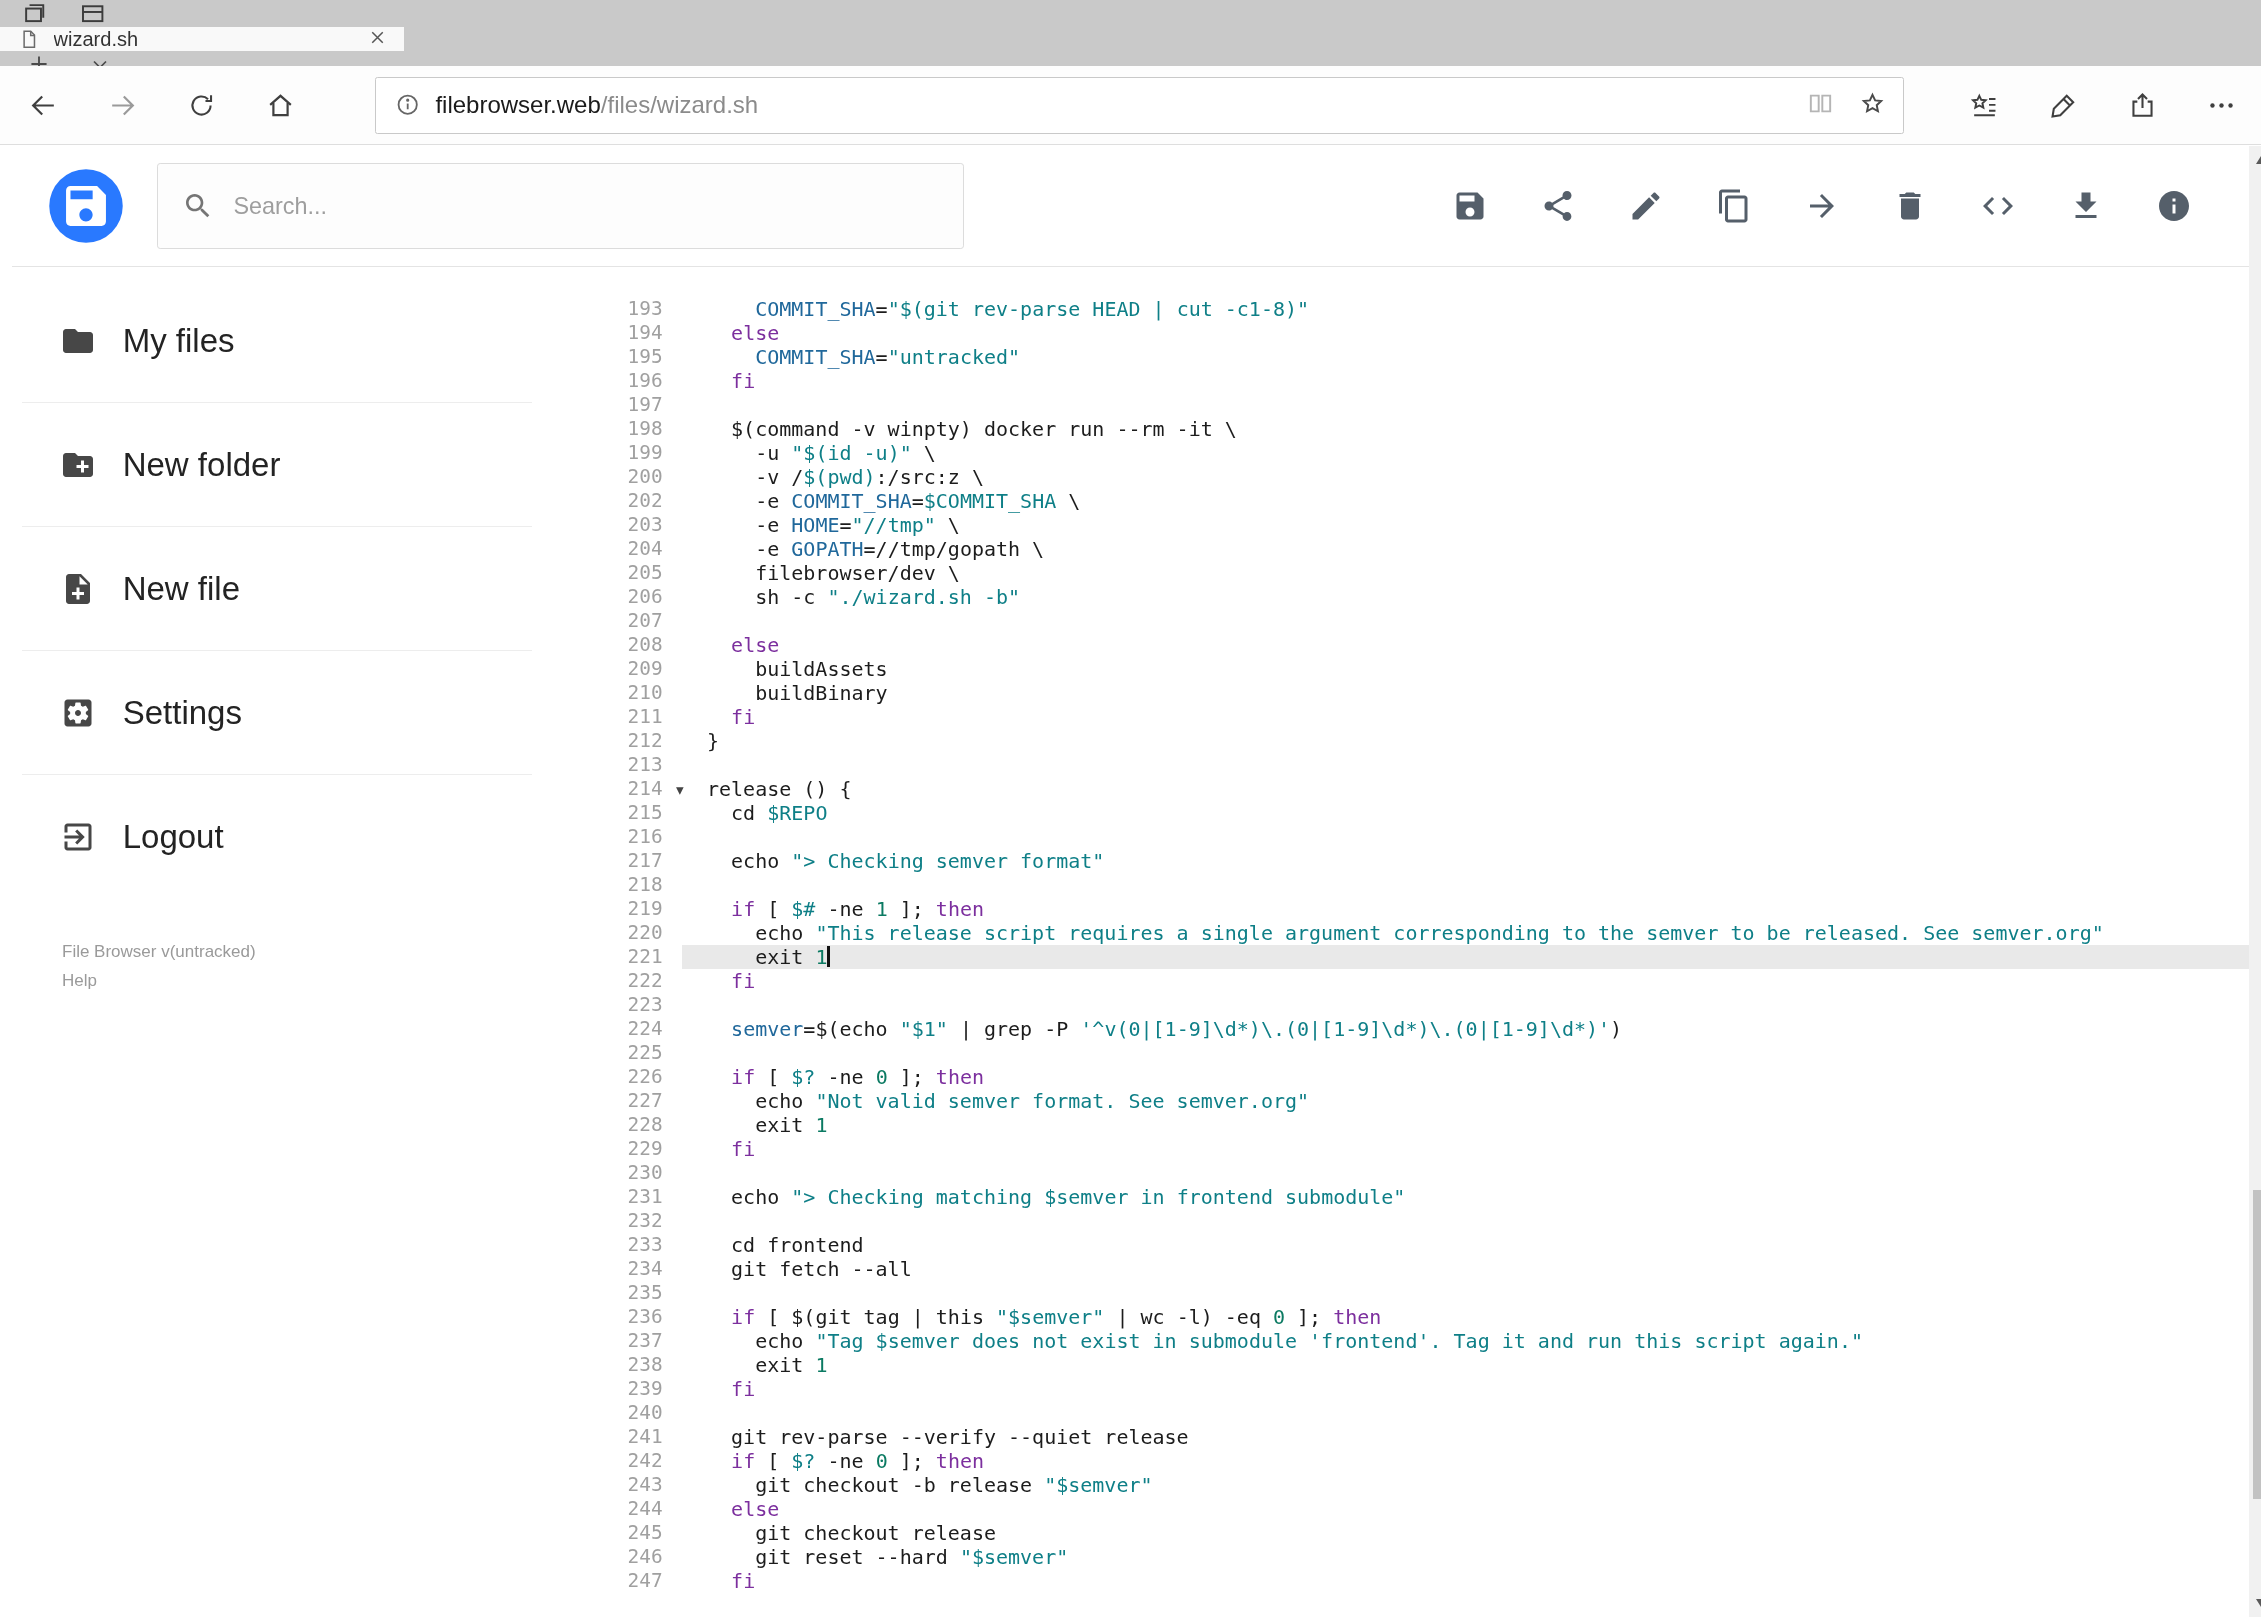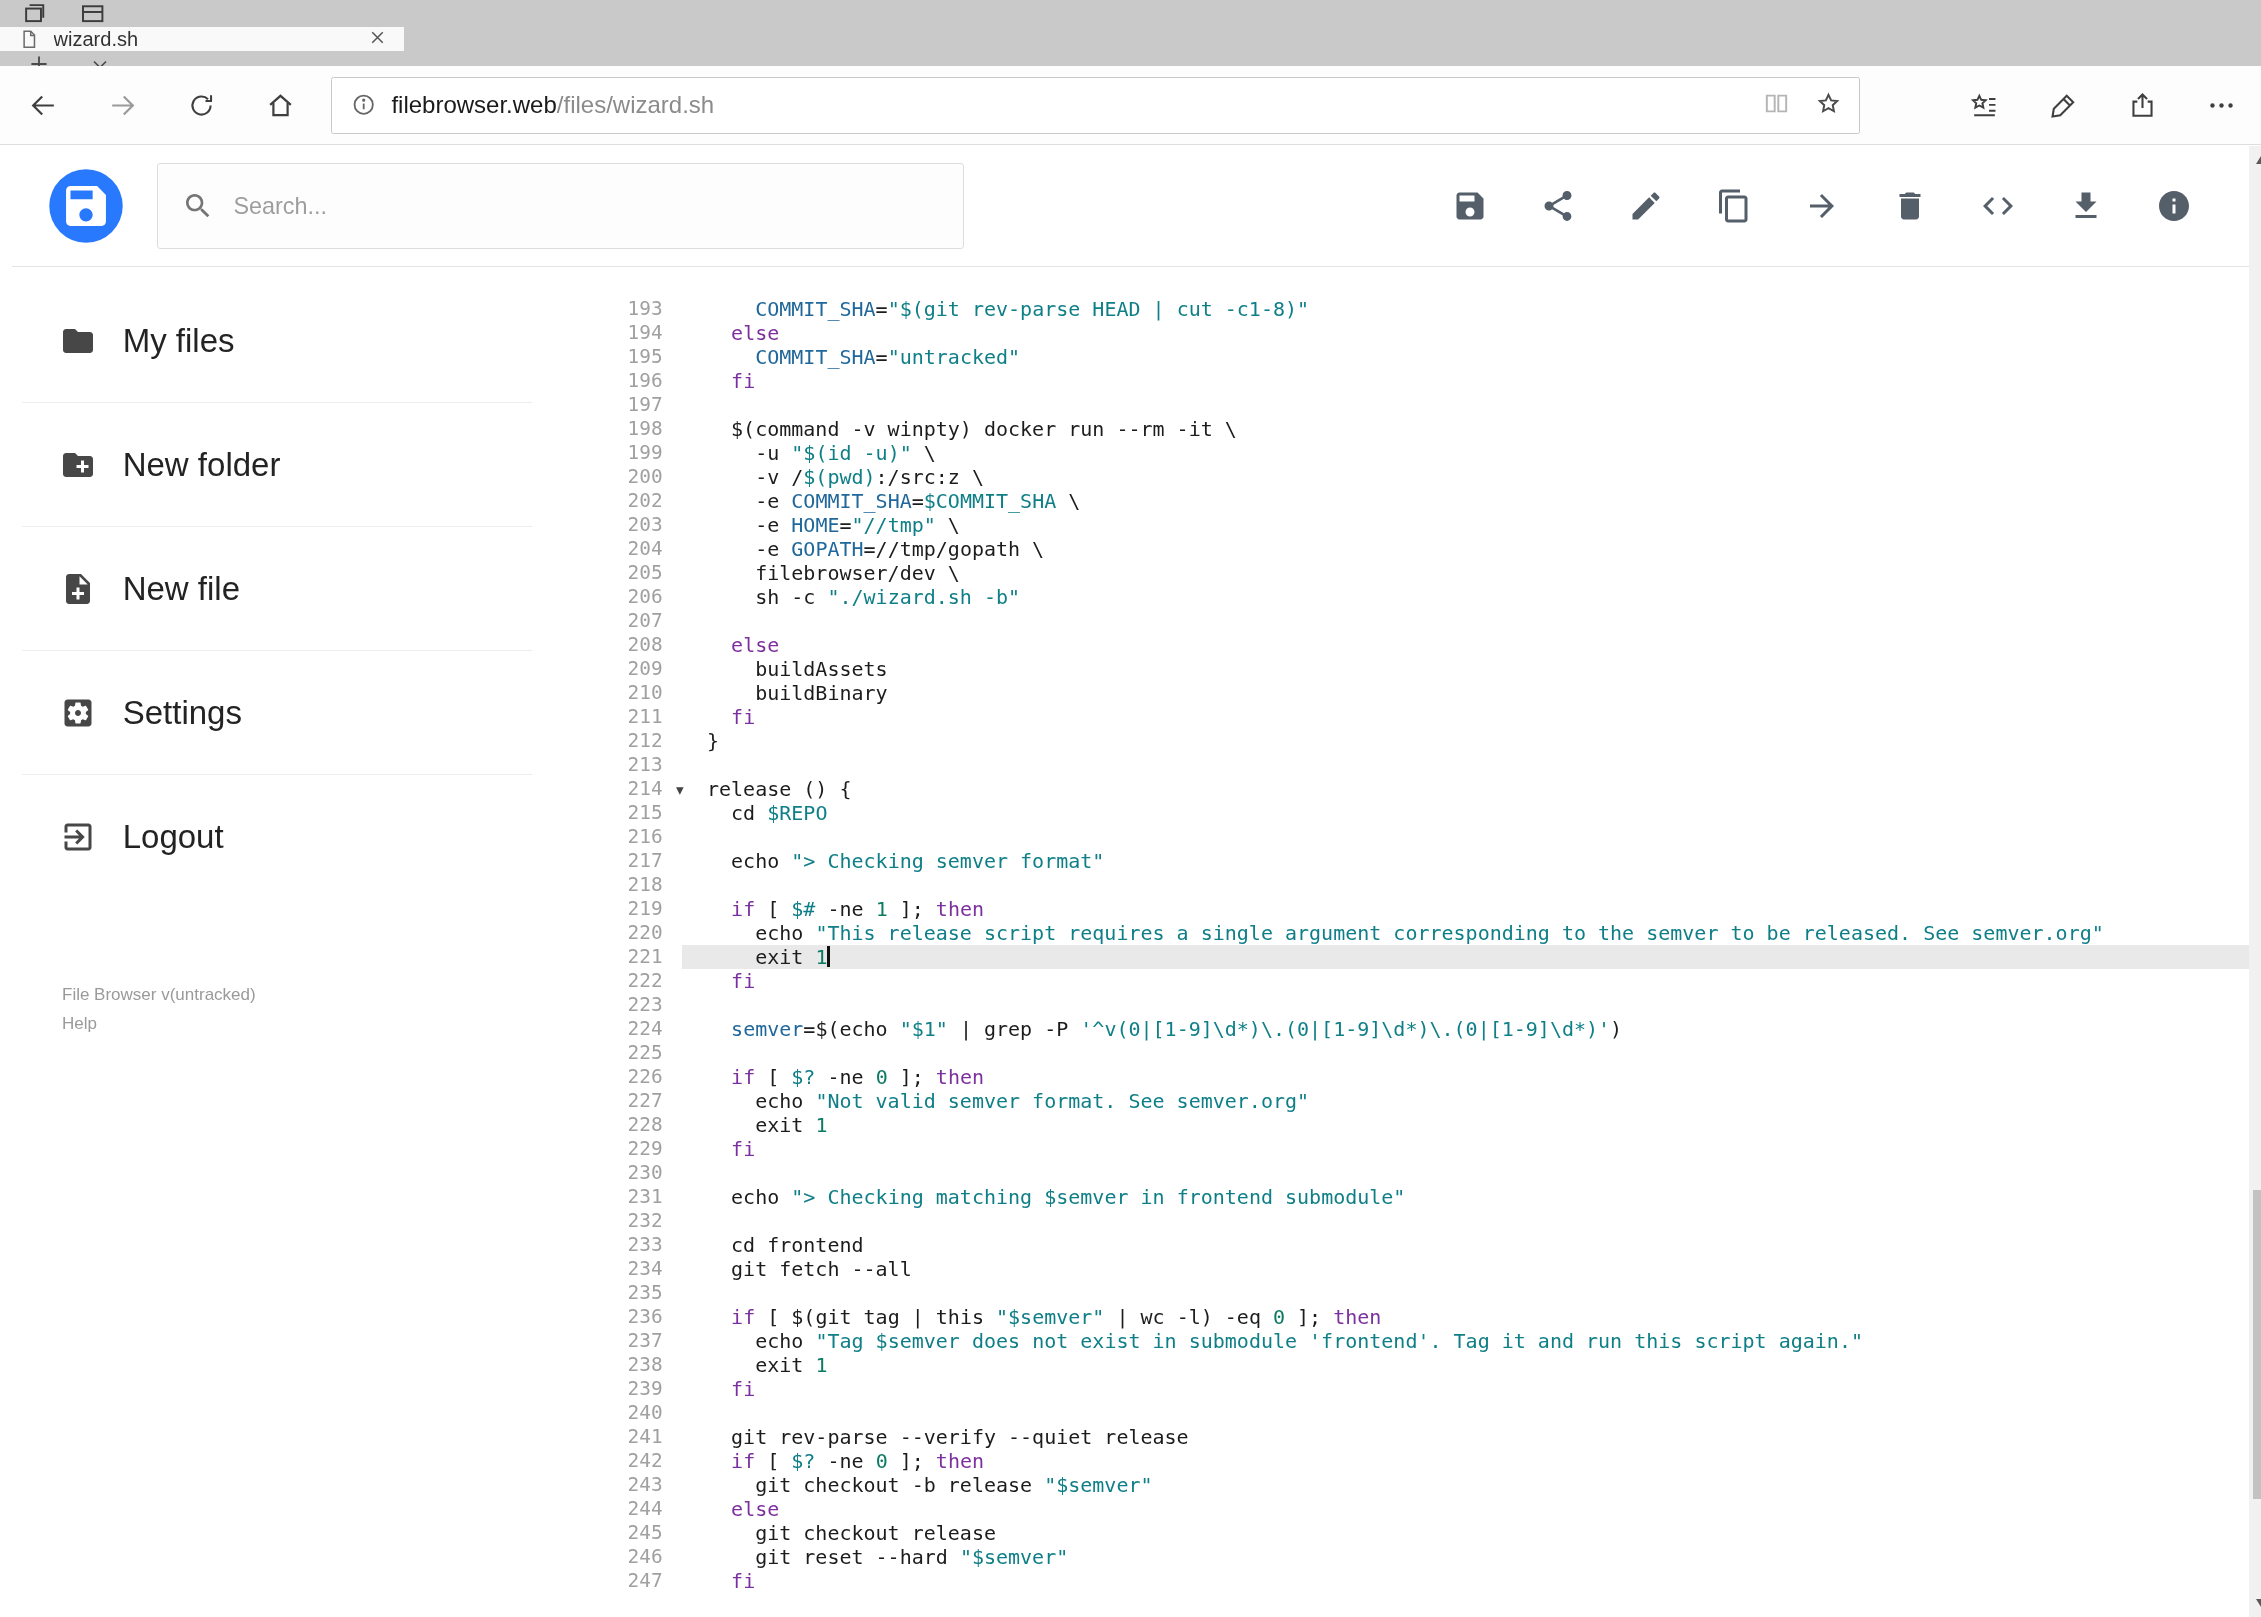--- a/index.html
+++ b/index.html
@@ -16,21 +16,21 @@
   .tab { width:404px; background:#f9f9f9; display:flex; align-items:center;
          padding:0 16px 0 18px; gap:13px; }
   .tab-title { font-size:20px; color:#333; flex:1; white-space:nowrap; overflow:hidden; text-align:left; }
   .tab-extra { display:flex; align-items:center; gap:36px; padding-left:26px; }
   .win-controls { margin-left:auto; display:flex; }
   .win-btn { width:94px; display:flex; align-items:center; justify-content:center; }
 
   
   .address-bar { position:absolute; top:66px; left:0; width:100%; height:79px;
                  background:#fdfdfd; border-bottom:0.8px solid #dedede;
-                 display:flex; align-items:center; }
+                 display:flex; align-items:center;gap:44px; }
   .nav-icons { display:flex; gap:21px; padding-left:14.5px; }
   .nav-btn { width:58px; height:58px; display:flex; align-items:center; justify-content:center; }
   .url-box { margin-left:21px; width:1529px; height:57px; background:#ffffff;
              border:0.8px solid #c9c9c9; border-radius:2.4px; display:flex; align-items:center;
              padding:0 16px 0 18px; }
   .url-text { margin-left:14.5px; font-size:24px; white-space:nowrap; }
   .url-host { color:#1b1b1b; }
   .url-path { color:#8b8b8b; }
   .url-box .spacer { flex:1; }
   .url-inline-icons { display:flex; gap:22.6px; align-items:center; }
@@ -54,21 +54,21 @@
 
   .main { position:absolute; top:122px; left:0; right:0; bottom:0; display:flex; overflow:hidden; }
 
   
   .sidebar { width:533px; flex:none; padding-top:11.3px; display:flex; flex-direction:column; }
   .sidebar-item { height:124px; margin:0 13px 0 9.7px; padding-left:38px;
                   display:flex; align-items:center; gap:27px;
                   border-bottom:0.8px solid #ededed; }
   .sidebar-item:nth-last-of-type(1) { border-bottom:none; }
   .sidebar-label { font-size:33px; color:#232323; }
-  .sidebar-footer { margin-top:81px; padding-left:50px; font-size:17px;
+  .sidebar-footer { margin-top:38px; padding-left:50px; font-size:17px;
                     color:#9a9a9a; line-height:29px; }
   .sidebar-footer a { color:#9a9a9a; text-decoration:none; }
 
   
   .editor { flex:1; overflow:hidden; padding-top:29px; background:#fff;
             font-family:"DejaVu Sans Mono","Liberation Mono",monospace; font-size:20px; }
   .code-line { display:flex; height:24px; line-height:24px; white-space:pre; }
   .gutter { width:137px; flex:none; text-align:right; padding-right:19.4px;
             color:#a0a0a0; font-size:19.4px; position:relative; }
   .fold { position:absolute; right:-1.6px; top:0.8px; color:#444; font-size:15.3px;

